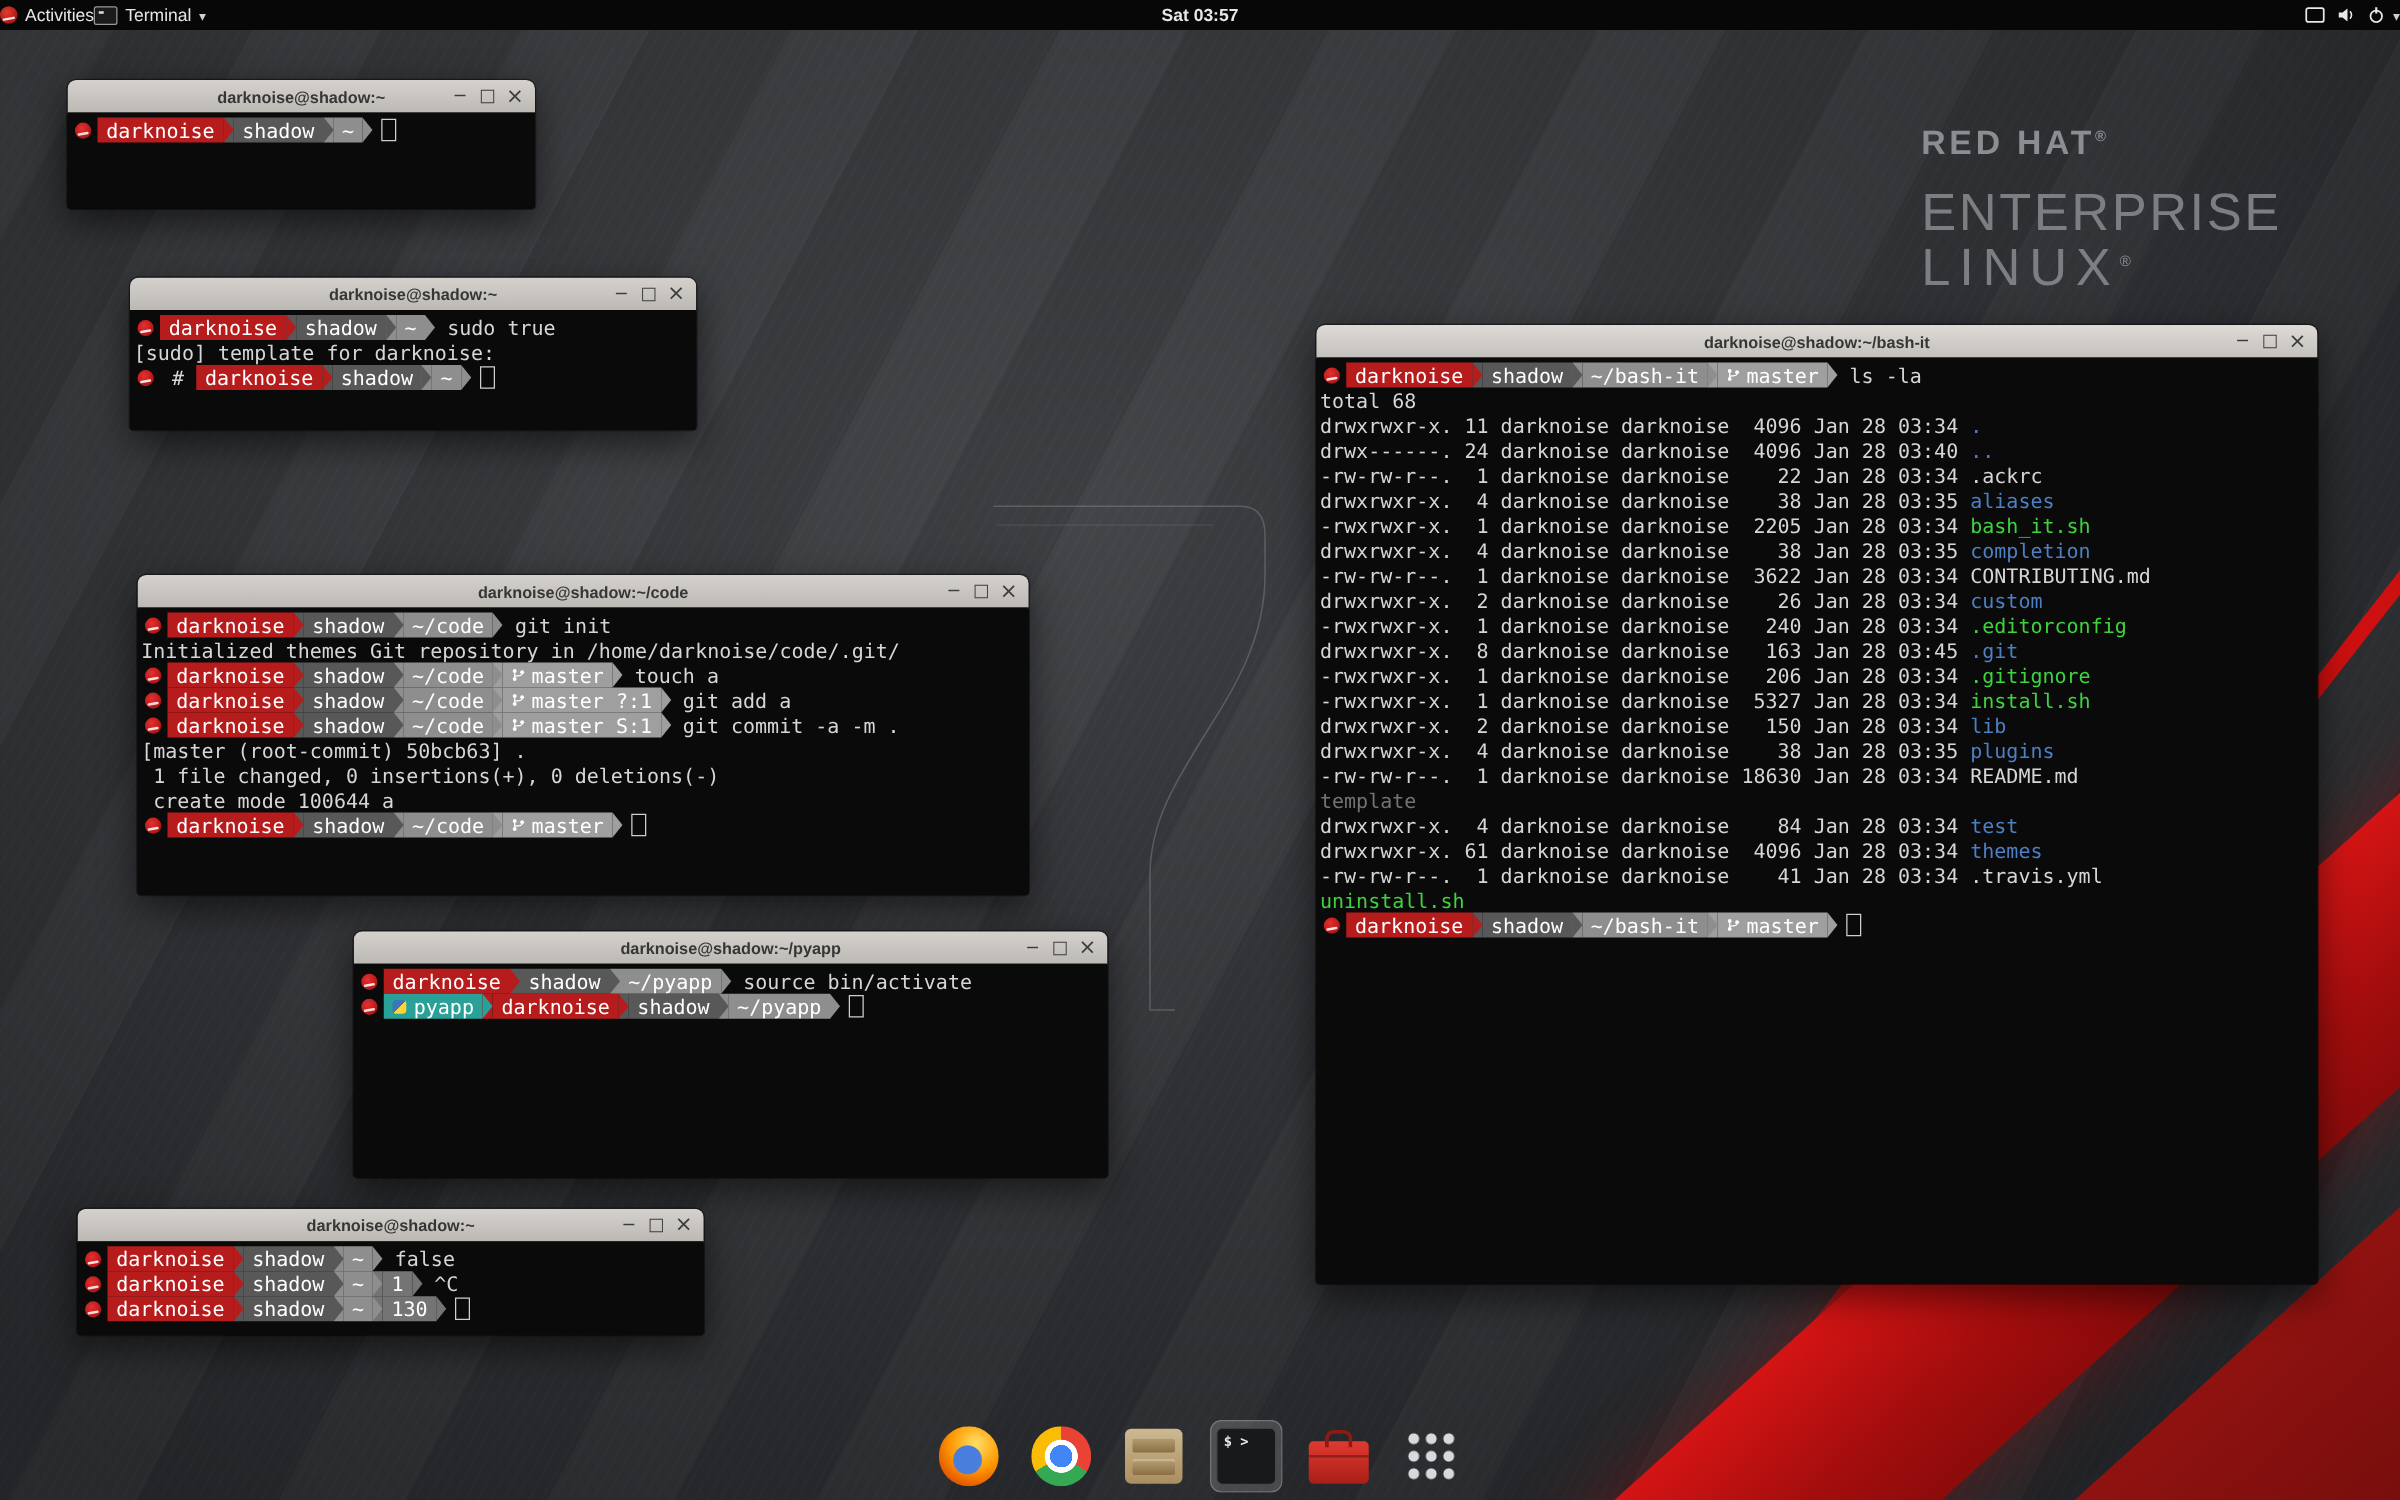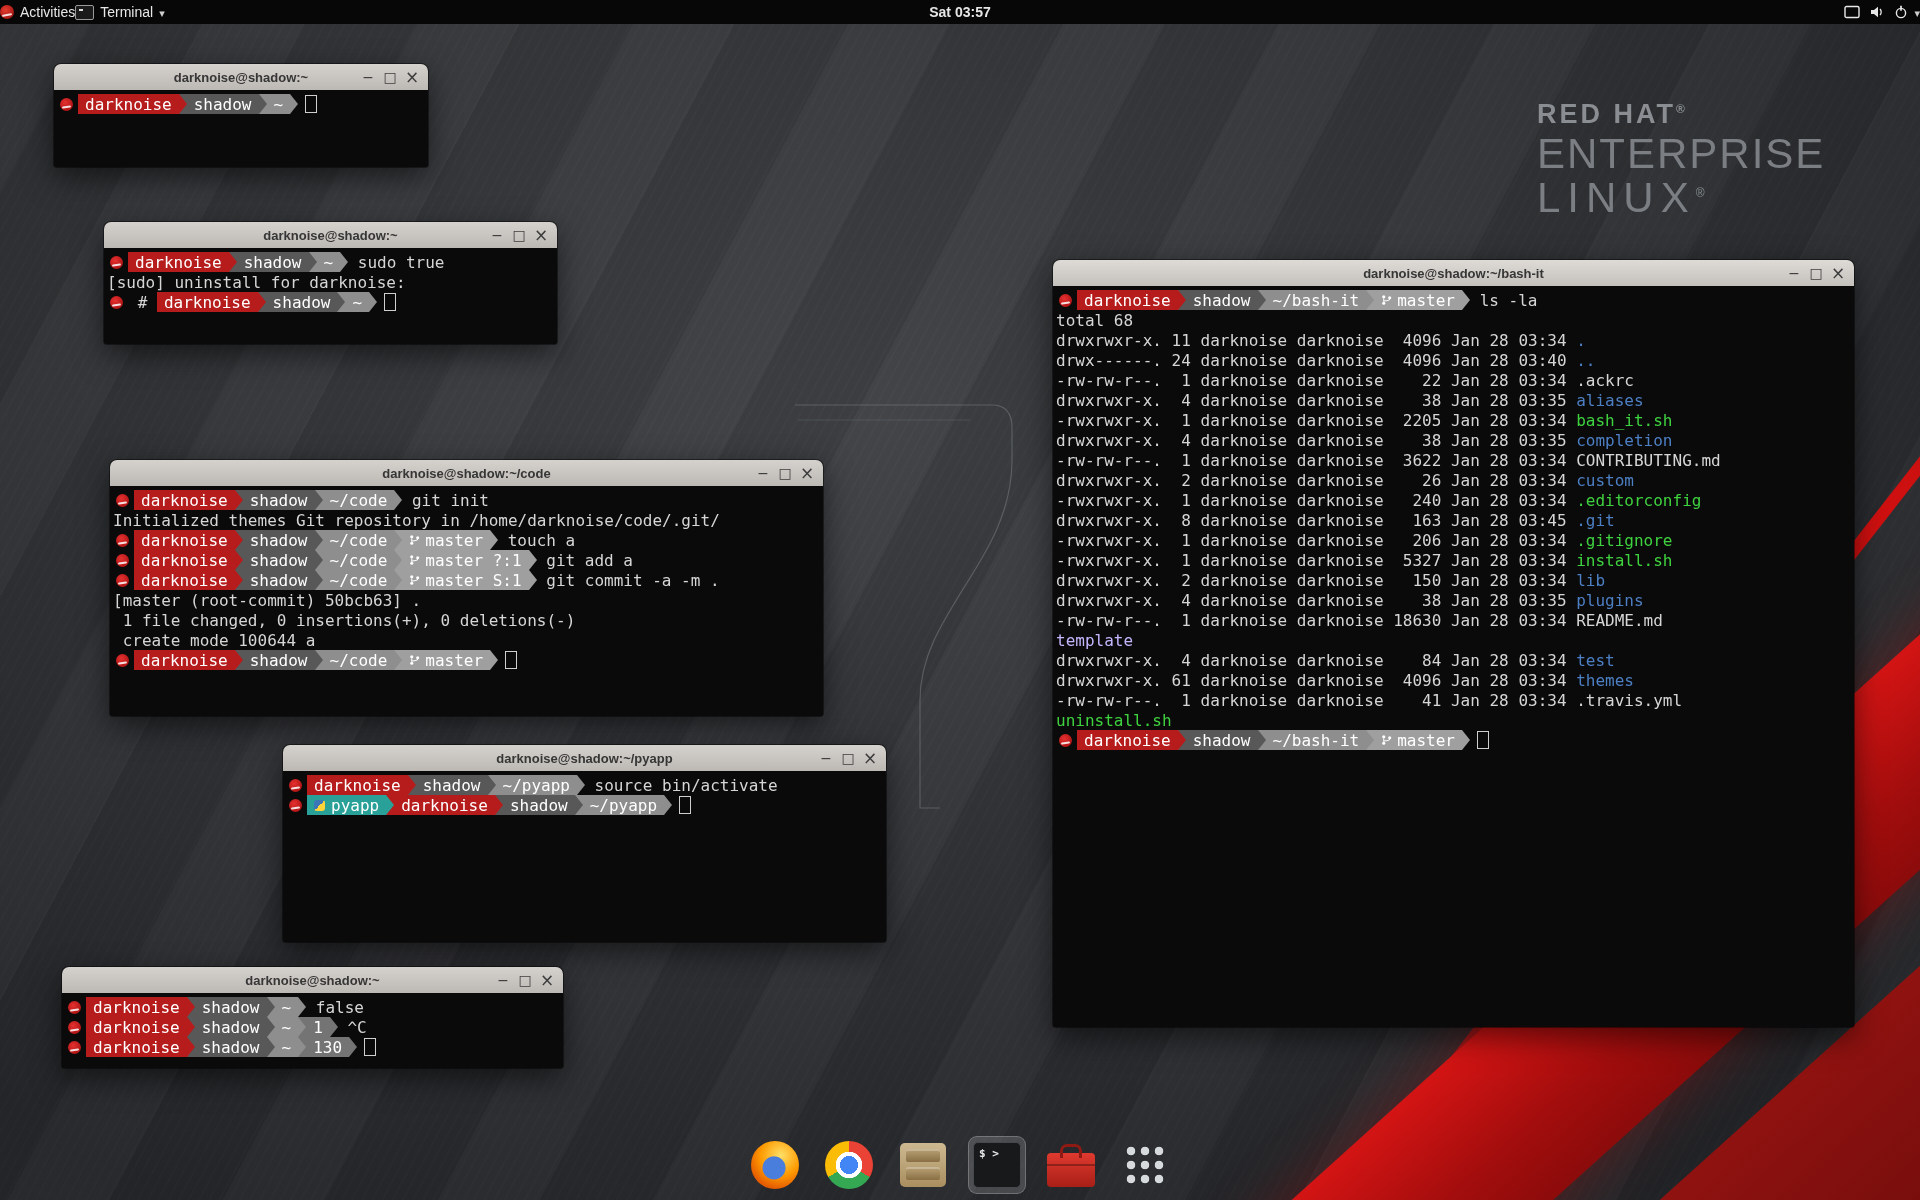--- a/index.html
+++ b/index.html
@@ -18,21 +18,21 @@
   .rib1{left:1150px;top:840px;width:1150px;height:175px;transform:rotate(-42deg);
     background:linear-gradient(180deg,#d41414,#a30d0d 60%,#8c0b0b);box-shadow:0 0 60px rgba(200,0,0,.3);}
   .rib2{left:1600px;top:960px;width:760px;height:280px;transform:rotate(-42deg);
     background:linear-gradient(180deg,#8f1210,#6a0c0a);}
   .rib3{left:1110px;top:780px;width:1120px;height:12px;transform:rotate(-52deg);
     background:linear-gradient(90deg,rgba(226,17,17,.15),#e01111 40%,#c60f0f);}
 
   
   .wordmark{position:absolute;left:1537px;top:100px;z-index:2;color:#82868b;line-height:1.05;}
   .wm1{font-size:27px;font-weight:700;letter-spacing:3px;color:#8a8e92;}
-  .wm2{font-size:42px;letter-spacing:2px;color:#7b7f84;margin-top:4px;}
+  .wm2{font-size:42px;letter-spacing:2px;color:#7b7f84;margin-top:20px;}
   .wm3{font-size:42px;letter-spacing:7px;color:#7b7f84;}
   .wordmark sup{font-size:12px;color:#8a8e92;}
 
   
   .panel{position:absolute;top:0;left:0;right:0;height:24px;background:#070707;color:#e7e7e7;
     display:flex;align-items:center;font-size:14px;z-index:50;}
   .panel-left{display:flex;align-items:center;height:100%;}
   .panel-item{display:flex;align-items:center;gap:6px;padding:0 0;height:100%;cursor:default;}
   .panel-center{position:absolute;left:0;right:0;text-align:center;font-weight:700;pointer-events:none;}
   .panel-center .panel-item{display:inline-flex;pointer-events:auto;}
@@ -172,21 +172,21 @@
         <div class="titlebar">
           <div class="title">darknoise@shadow:~</div>
           <div class="winbtns">
             <div class="winbtn">−</div>
             <div class="winbtn">□</div>
             <div class="winbtn close">×</div>
           </div>
         </div>
         <div class="termbody">
           <div class="tline"><span class="hat"></span><span class="seg" style="background: rgb(183, 28, 28);"><span>darknoise</span></span><span class="arr" style="border-left-color: rgb(183, 28, 28); background: rgb(88, 88, 88);"></span><span class="seg" style="background: rgb(88, 88, 88);"><span>shadow</span></span><span class="arr" style="border-left-color: rgb(88, 88, 88); background: rgb(142, 142, 142);"></span><span class="seg" style="background: rgb(142, 142, 142);"><span>~</span></span><span class="arr" style="border-left-color: rgb(142, 142, 142);"></span><span class="cmd"> sudo true</span></div>
-          <div class="tline"><span class="cmd">[sudo] uninstall for darknoise:</span></div>
+          <div class="tline"><span class="cmd">[sudo] template for darknoise:</span></div>
           <div class="tline"><span class="hat"></span><span class="cmd"> # </span><span class="seg" style="background: rgb(183, 28, 28);"><span>darknoise</span></span><span class="arr" style="border-left-color: rgb(183, 28, 28); background: rgb(88, 88, 88);"></span><span class="seg" style="background: rgb(88, 88, 88);"><span>shadow</span></span><span class="arr" style="border-left-color: rgb(88, 88, 88); background: rgb(142, 142, 142);"></span><span class="seg" style="background: rgb(142, 142, 142);"><span>~</span></span><span class="arr" style="border-left-color: rgb(142, 142, 142);"></span><span class="cursor"></span></div>
         </div>
       </div>
       <div class="window" style="left: 110px; top: 460px; width: 713px; height: 256px;">
         <div class="titlebar">
           <div class="title">darknoise@shadow:~/code</div>
           <div class="winbtns">
             <div class="winbtn">−</div>
             <div class="winbtn">□</div>
             <div class="winbtn close">×</div>
@@ -278,21 +278,21 @@
           <div class="tline"><span class="cmd">drwxrwxr-x.  4 darknoise darknoise    38 Jan 28 03:35 </span><span class="lsname" style="color: rgb(77, 127, 196);">completion</span></div>
           <div class="tline"><span class="cmd">-rw-rw-r--.  1 darknoise darknoise  3622 Jan 28 03:34 </span><span class="lsname" style="color: rgb(214, 214, 214);">CONTRIBUTING.md</span></div>
           <div class="tline"><span class="cmd">drwxrwxr-x.  2 darknoise darknoise    26 Jan 28 03:34 </span><span class="lsname" style="color: rgb(77, 127, 196);">custom</span></div>
           <div class="tline"><span class="cmd">-rwxrwxr-x.  1 darknoise darknoise   240 Jan 28 03:34 </span><span class="lsname" style="color: rgb(63, 210, 63);">.editorconfig</span></div>
           <div class="tline"><span class="cmd">drwxrwxr-x.  8 darknoise darknoise   163 Jan 28 03:45 </span><span class="lsname" style="color: rgb(77, 127, 196);">.git</span></div>
           <div class="tline"><span class="cmd">-rwxrwxr-x.  1 darknoise darknoise   206 Jan 28 03:34 </span><span class="lsname" style="color: rgb(63, 210, 63);">.gitignore</span></div>
           <div class="tline"><span class="cmd">-rwxrwxr-x.  1 darknoise darknoise  5327 Jan 28 03:34 </span><span class="lsname" style="color: rgb(63, 210, 63);">install.sh</span></div>
           <div class="tline"><span class="cmd">drwxrwxr-x.  2 darknoise darknoise   150 Jan 28 03:34 </span><span class="lsname" style="color: rgb(77, 127, 196);">lib</span></div>
           <div class="tline"><span class="cmd">drwxrwxr-x.  4 darknoise darknoise    38 Jan 28 03:35 </span><span class="lsname" style="color: rgb(77, 127, 196);">plugins</span></div>
           <div class="tline"><span class="cmd">-rw-rw-r--.  1 darknoise darknoise 18630 Jan 28 03:34 </span><span class="lsname" style="color: rgb(214, 214, 214);">README.md</span></div>
-          <div class="tline"><span class="lsname" style="color: #c4b5fd;">template</span></div>
+          <div class="tline"><span class="lsname" style="color: #737373;">template</span></div>
           <div class="tline"><span class="cmd">drwxrwxr-x.  4 darknoise darknoise    84 Jan 28 03:34 </span><span class="lsname" style="color: rgb(77, 127, 196);">test</span></div>
           <div class="tline"><span class="cmd">drwxrwxr-x. 61 darknoise darknoise  4096 Jan 28 03:34 </span><span class="lsname" style="color: rgb(77, 127, 196);">themes</span></div>
           <div class="tline"><span class="cmd">-rw-rw-r--.  1 darknoise darknoise    41 Jan 28 03:34 </span><span class="lsname" style="color: rgb(214, 214, 214);">.travis.yml</span></div>
           <div class="tline"><span class="lsname" style="color: rgb(63, 210, 63);">uninstall.sh</span></div>
           <div class="tline"><span class="hat"></span><span class="seg" style="background: rgb(183, 28, 28);"><span>darknoise</span></span><span class="arr" style="border-left-color: rgb(183, 28, 28); background: rgb(88, 88, 88);"></span><span class="seg" style="background: rgb(88, 88, 88);"><span>shadow</span></span><span class="arr" style="border-left-color: rgb(88, 88, 88); background: rgb(142, 142, 142);"></span><span class="seg" style="background: rgb(142, 142, 142);"><span>~/bash-it</span></span><span class="arr" style="border-left-color: rgb(142, 142, 142); background: rgb(159, 159, 159);"></span><span class="seg" style="background: rgb(159, 159, 159);"><span class="bricon"><svg width="11" height="12" viewBox="0 0 12 12">
                   <circle cx="3" cy="2.5" r="1.7" fill="#fff"></circle>
                   <circle cx="3" cy="9.5" r="1.7" fill="#fff"></circle>
                   <circle cx="9.5" cy="3.5" r="1.7" fill="#fff"></circle>
                   <path d="M3 4 V8 M3 7 C7 7 9.5 6.5 9.5 5" stroke="#fff" stroke-width="1.1" fill="none"></path>
                 </svg></span><span>master</span></span><span class="arr" style="border-left-color: rgb(159, 159, 159);"></span><span class="cursor"></span></div>

